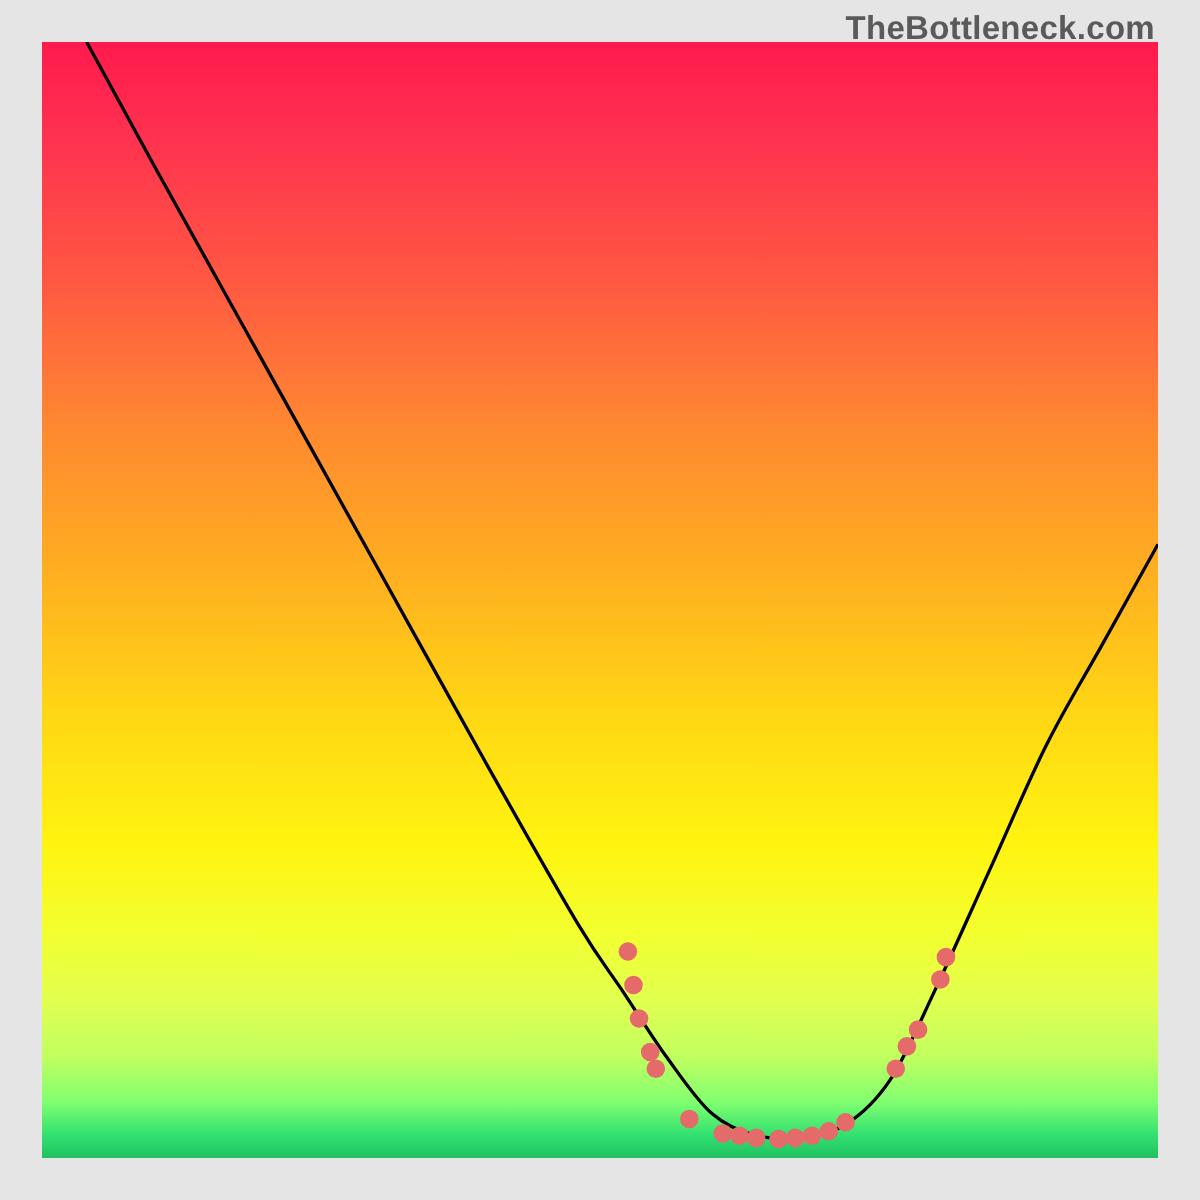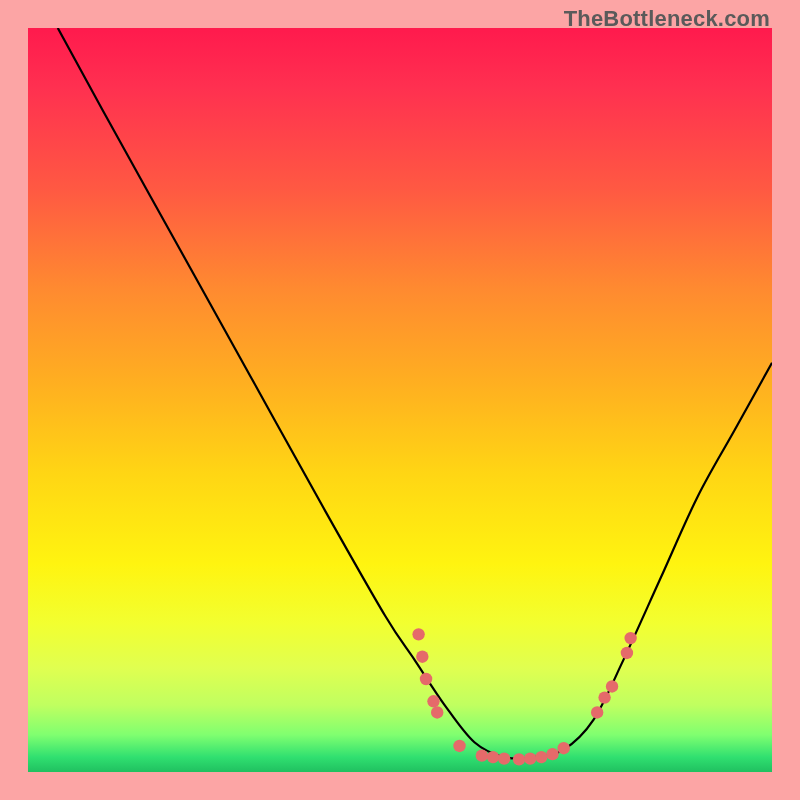--- a/index.html
+++ b/index.html
@@ -1,21 +1,21 @@
 <!DOCTYPE html>
 <html><head>
 <meta charset="utf-8">
 <style>
   * { margin: 0; padding: 0; box-sizing: border-box; }
   html, body { width: 800px; height: 800px; overflow: hidden; background: #000; }
   .stage {
     position: relative;
     width: 800px;
     height: 800px;
-    background: #fca5a5;
+    background: #e5e5e5;
   }
   .plot-area {
     position: absolute;
     left: 28px;
     top: 28px;
     width: 744px;
     height: 744px;
     background: linear-gradient(to bottom,
       #ff1a4d 0%,
       #ff3050 8%,

